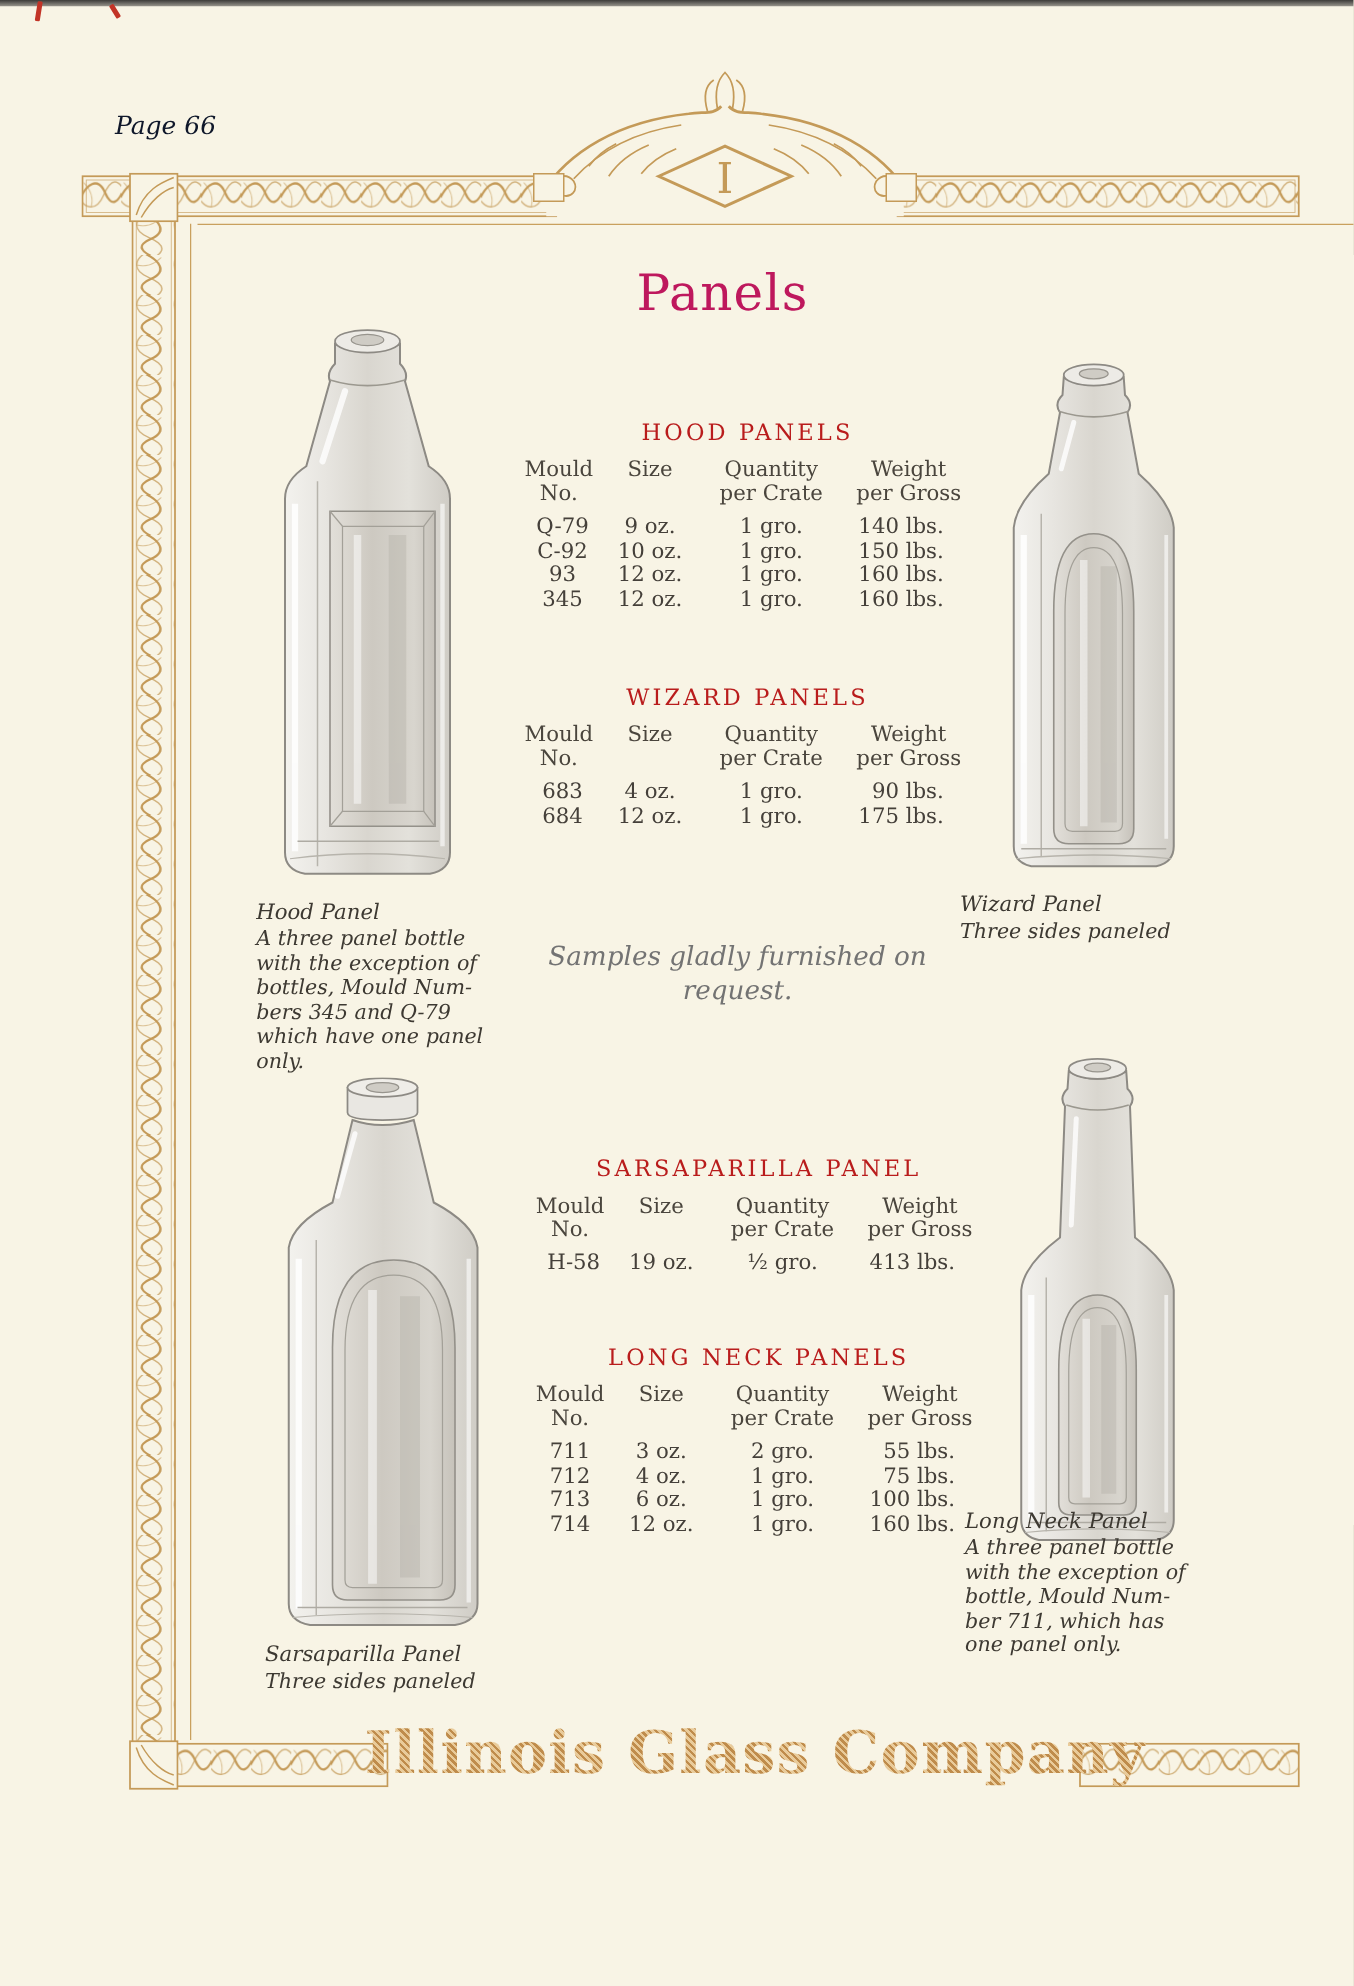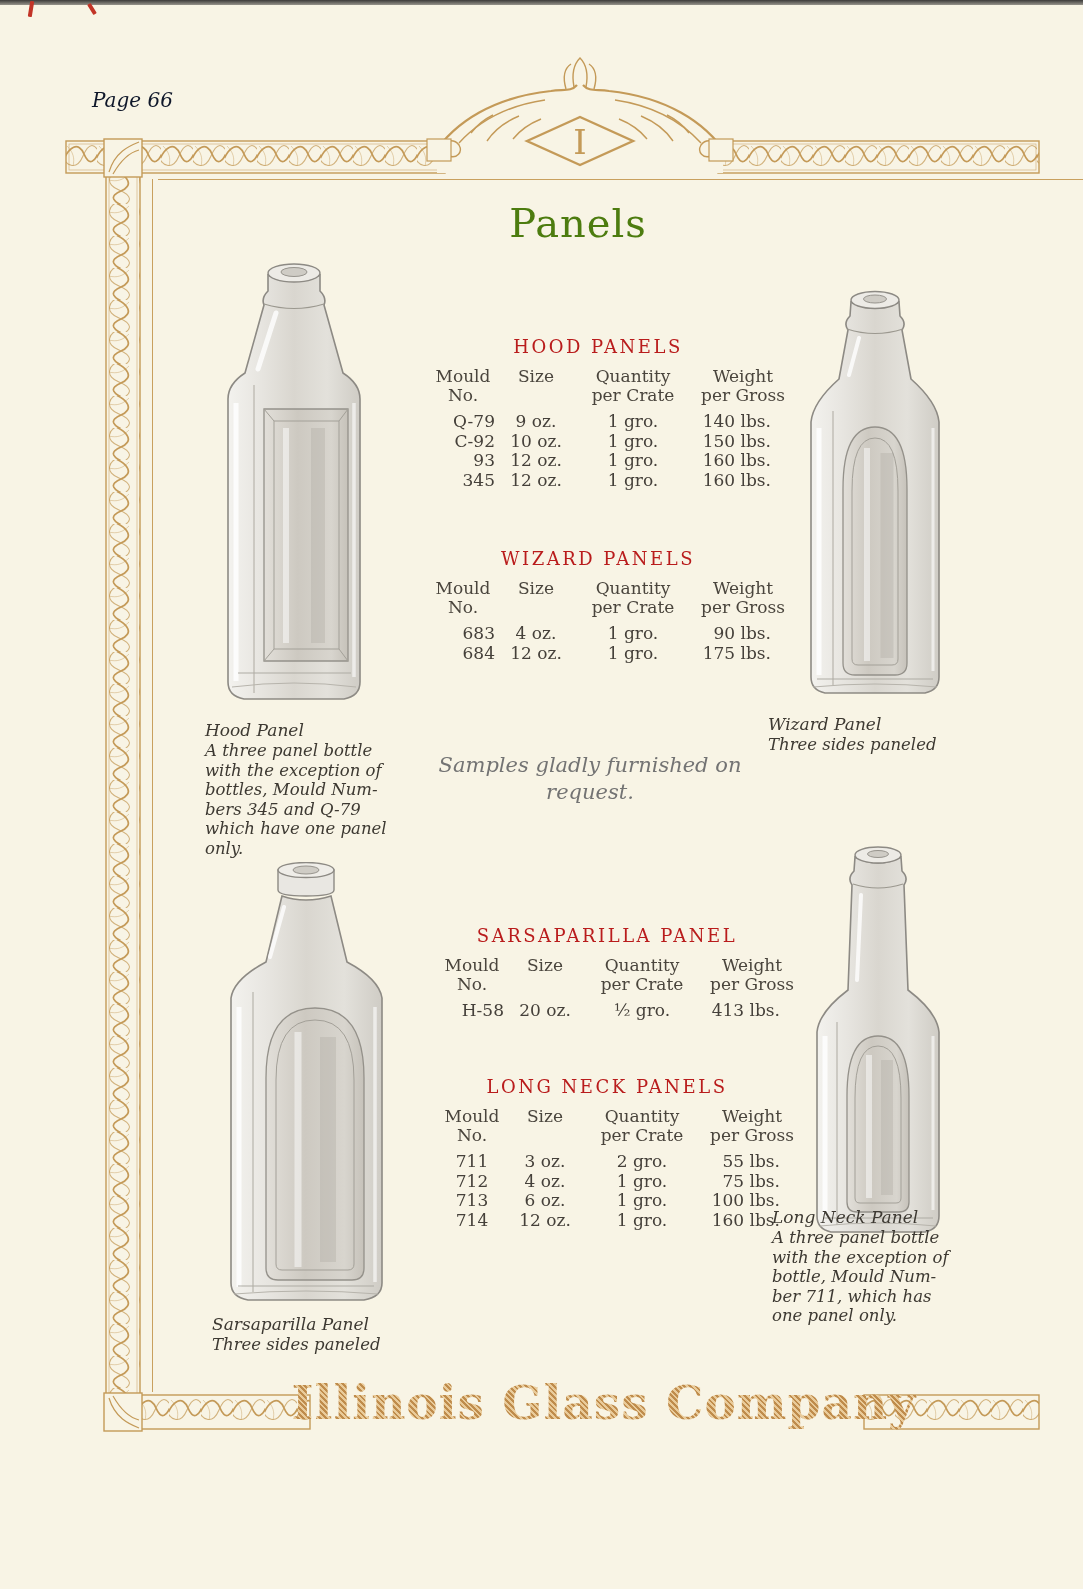--- a/index.html
+++ b/index.html
@@ -10,30 +10,30 @@
   .red-mark{position:absolute;background:#c23427;border-radius:1px;}
   .red-mark.m1{left:29px;top:1px;width:4px;height:16px;transform:rotate(9deg);}
   .red-mark.m2{left:90px;top:3px;width:4px;height:12px;transform:rotate(-32deg);}
 
   .page-number{position:absolute;left:92px;top:88px;font-style:italic;font-size:20px;color:#0f172a;}
 
   .border-svg{position:absolute;}
   .inner-line-top{position:absolute;left:158px;top:179px;width:925px;border-top:1.5px solid #c9a05e;}
   .inner-line-left{position:absolute;left:152px;top:179px;height:1213px;border-left:1.5px solid #c9a05e;}
 
-  .page-title{position:absolute;left:398px;top:200px;width:360px;text-align:center;
-              font-size:40px;color:#4d7c0f;letter-spacing:1px;}
+  .page-title{position:absolute;left:398px;top:212px;width:360px;text-align:center;
+              font-size:40px;color:#be185d;letter-spacing:1px;}
 
   .tbl{position:absolute;width:366px;text-align:center;}
   .tbl h2{font-size:18px;font-weight:normal;letter-spacing:2.5px;margin:0 0 10px 0;color:#b91c1c;}
-  .thead,.trow{display:grid;grid-template-columns:64px 82px 112px 108px;margin-left:16px;}
+  .thead,.trow{display:grid;grid-template-columns:64px 82px 112px 108px;}
   .thead{margin-bottom:7px;}
   .thead .c{font-size:17px;line-height:19px;white-space:pre-line;color:#4a453d;}
   .trow .c{font-size:17px;line-height:19.5px;color:#45403a;}
-  .trow .c0{text-align:right;padding-left:6px;}
+  .trow .c0{text-align:center;padding-left:6px;}
   .trow .c3{text-align:right;padding-right:26px;}
   .tbl-long .trow .c0{text-align:center;padding-left:0;}
   .tbl-hood{left:415px;top:336px;}
   .tbl-wizard{left:415px;top:548px;}
   .tbl-sars{left:424px;top:925px;}
   .tbl-long{left:424px;top:1076px;}
 
   .note{position:absolute;left:420px;top:752px;width:340px;text-align:center;
         font-style:italic;font-size:21px;line-height:27px;white-space:pre-line;color:#737373;}
 
@@ -211,21 +211,21 @@
       <div class="c c0">Mould
 No.</div>
       <div class="c c1">Size</div>
       <div class="c c2">Quantity
 per Crate</div>
       <div class="c c3">Weight
 per Gross</div>
     </div>
     <div class="trow">
       <div class="c c0">H-58</div>
-      <div class="c c1">20 oz.</div>
+      <div class="c c1">19 oz.</div>
       <div class="c c2">½ gro.</div>
       <div class="c c3">413 lbs.</div>
     </div>
   </section>
 
   <section class="tbl tbl-long">
     <h2>LONG NECK PANELS</h2>
     <div class="thead">
       <div class="c c0">Mould
 No.</div>

